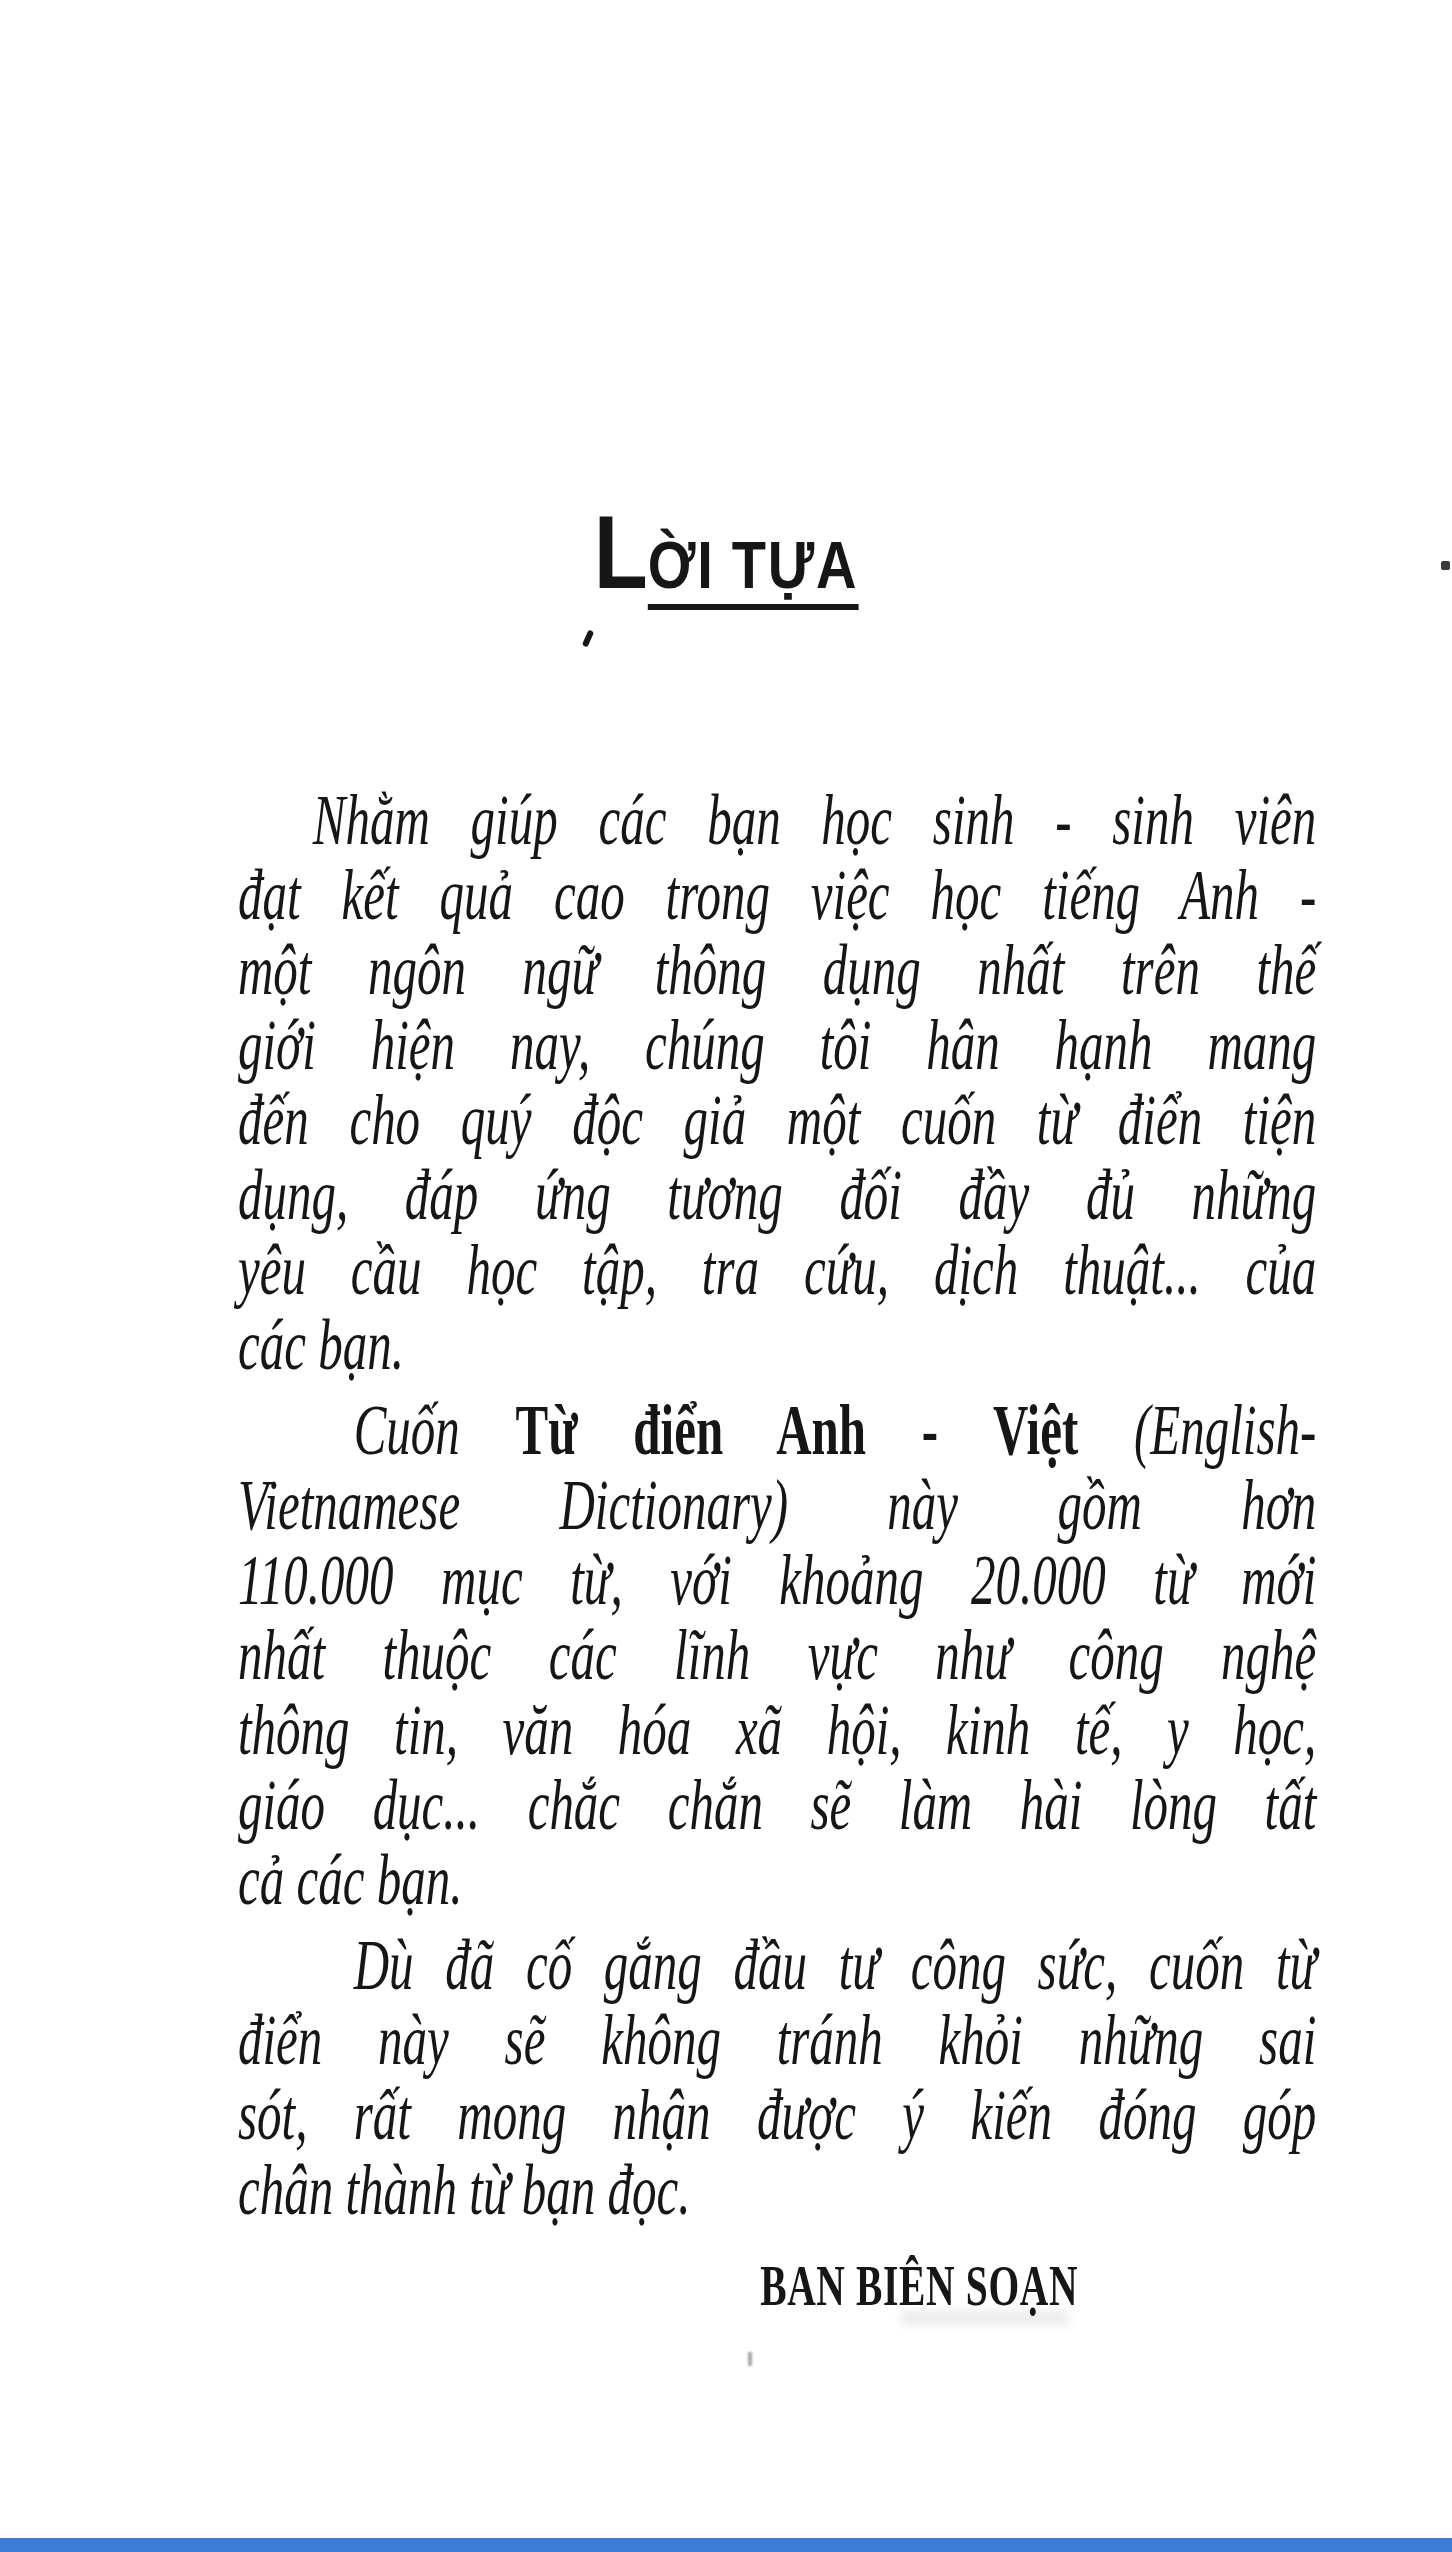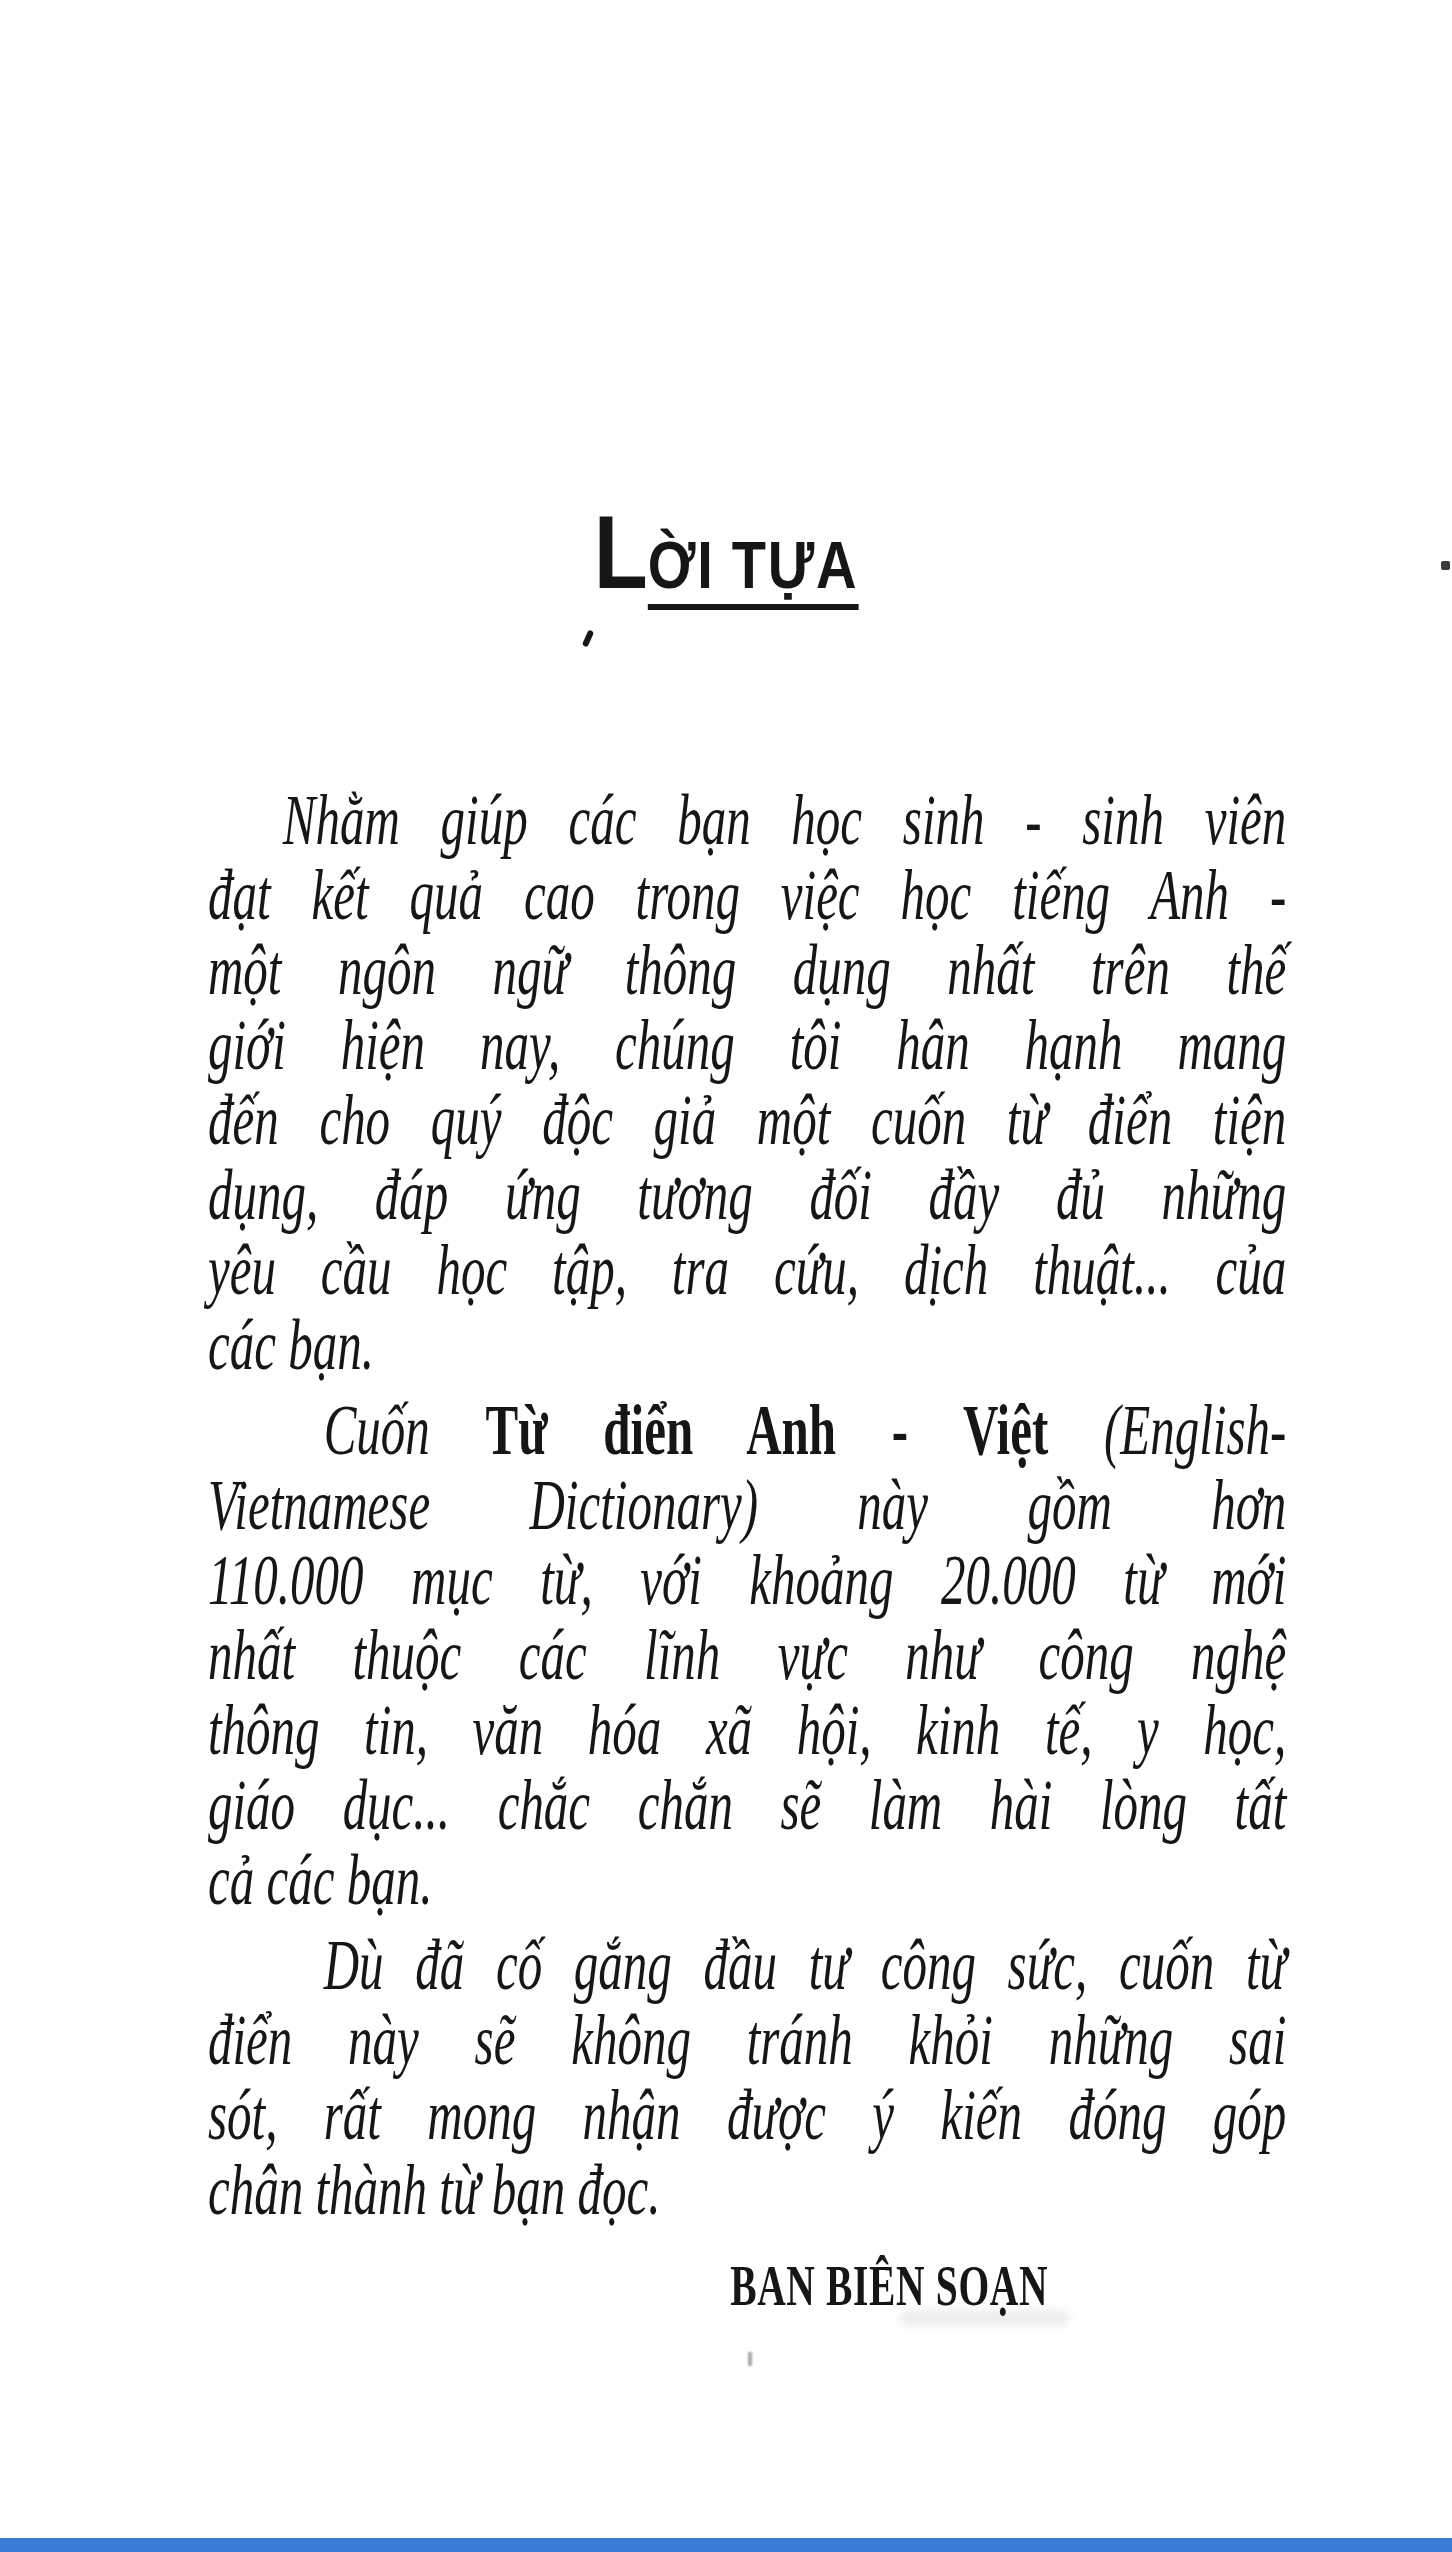--- a/index.html
+++ b/index.html
@@ -32,21 +32,21 @@
     line-height:1;
     font-weight:700;
     letter-spacing:2px;
     border-bottom:6px solid var(--ink,#161616);
     padding-bottom:2px;
   }
 
   
   .body-wrap{
     position:absolute;
-    left:208px;top:783px;
+    left:238px;top:783px;
     width:1078px;
   }
   .body-inner{
     width:1585px;
     transform:scaleX(0.6803);
     transform-origin:0 0;
   }
   .par{margin:0 0 10px 0;}
   .line{
     font-size:72px;

